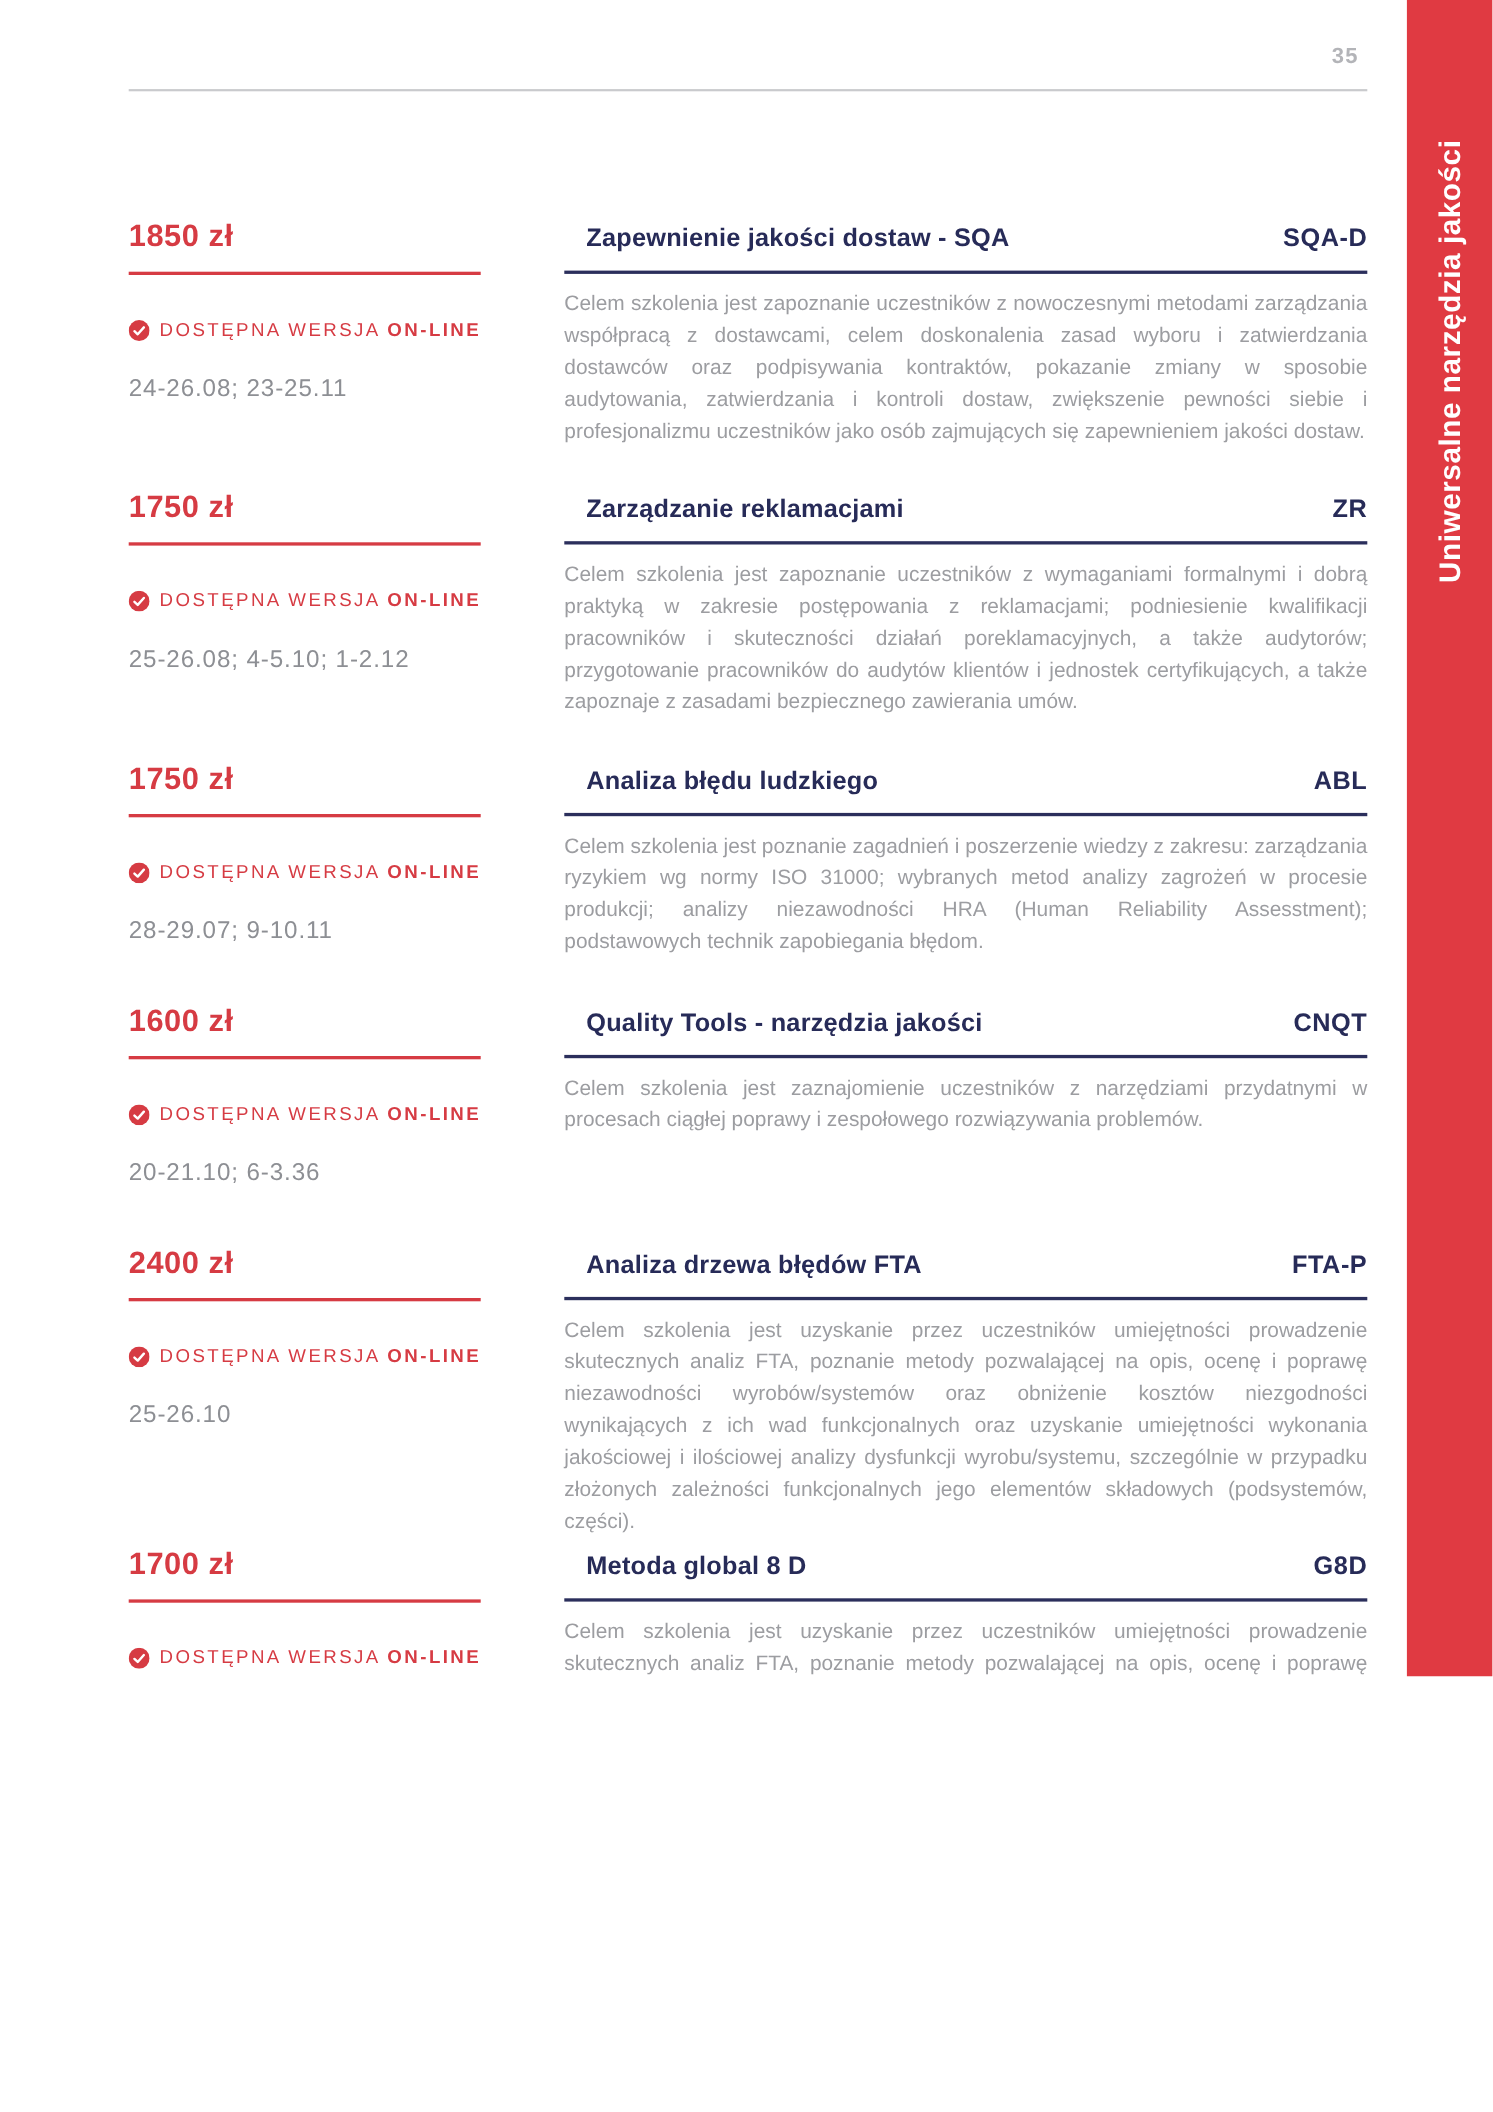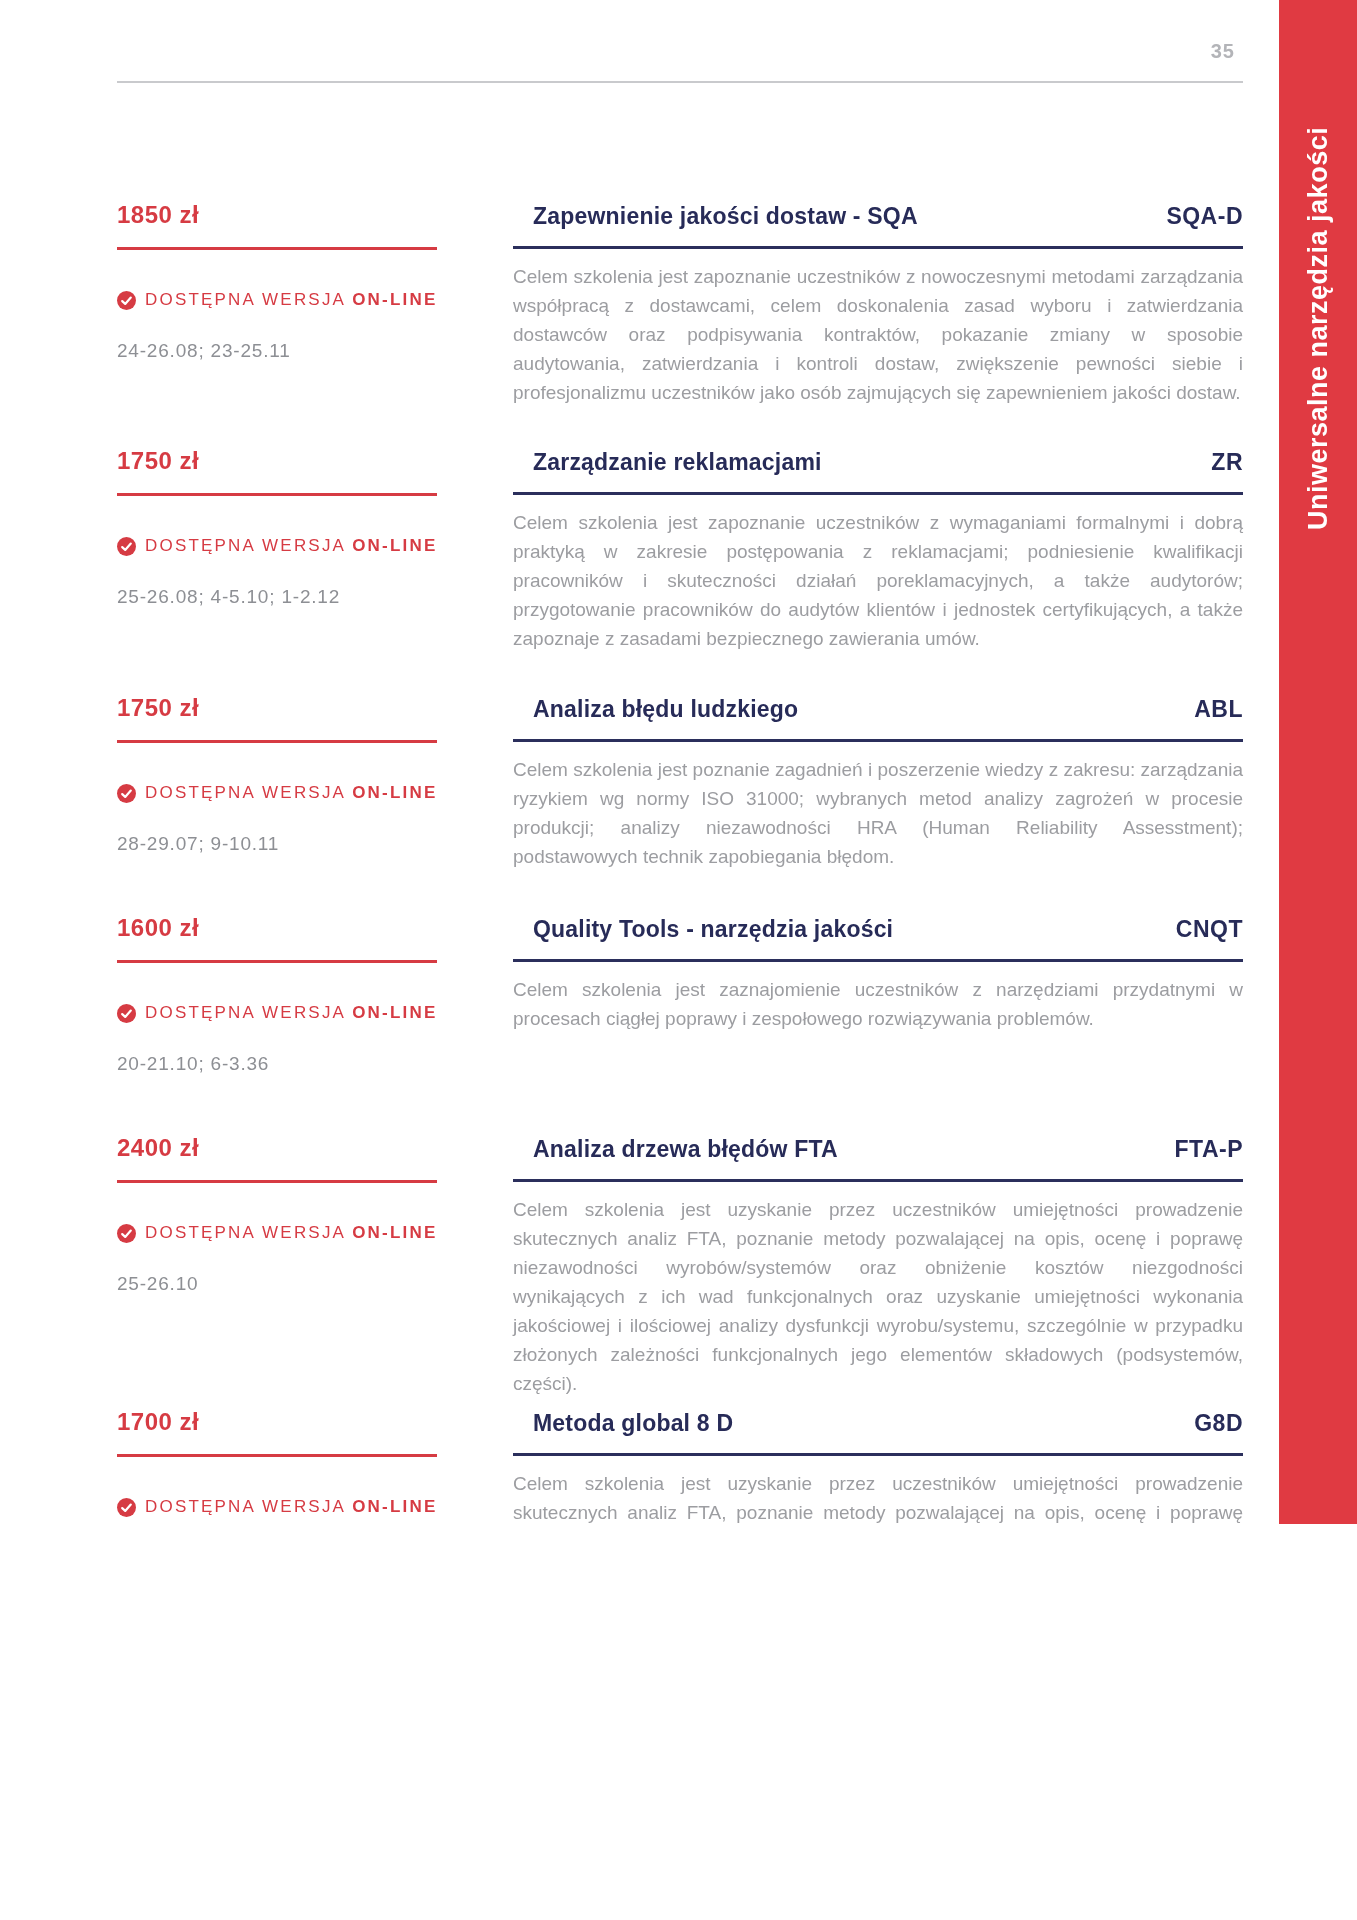--- a/index.html
+++ b/index.html
@@ -18,27 +18,27 @@
 
   
   .page-number{position:absolute;top:40px;right:122px;color:#b3b4b8;font-size:20px;font-weight:bold;letter-spacing:1px;}
   .top-rule{position:absolute;left:117px;top:81px;width:1126px;height:2px;background:#c9cacd;}
 
   
   .entry{position:absolute;left:117px;width:1126px;}
   .leftcol{position:absolute;left:0;top:0;width:320px;}
   .rightcol{position:absolute;left:396px;top:0;width:730px;}
 
-  .price{color:#d63b43;font-size:24px;line-height:24px;font-weight:bold;letter-spacing:0.5px;}
+  .price{color:#d63b43;font-size:28px;line-height:24px;font-weight:bold;letter-spacing:0.5px;}
   .red-rule{margin-top:20px;width:320px;height:3px;background:#d63b43;}
   .availability{margin-top:40px;display:flex;align-items:center;white-space:nowrap;}
   .check{width:19px;height:19px;flex:0 0 19px;margin-right:9px;display:inline-block;}
   .avail-text{color:#d63b43;font-size:17px;letter-spacing:2.2px;text-align:right;}
   .avail-bold{color:#d63b43;font-size:17px;letter-spacing:2.2px;font-weight:bold;margin-left:6px;}
-  .dates{margin-top:30px;color:#8d8f94;font-size:19px;letter-spacing:0.8px;}
+  .dates{margin-top:30px;color:#8d8f94;font-size:22px;letter-spacing:0.8px;}
 
   .title-row{display:flex;justify-content:space-between;align-items:baseline;margin-left:20px;}
   .title{margin:0;color:#272b58;font-size:23px;line-height:26px;font-weight:bold;letter-spacing:0.2px;}
   .code{color:#272b58;font-size:23px;font-weight:bold;letter-spacing:0.5px;}
   .navy-rule{margin-top:16px;width:730px;height:3px;background:#2b2f5c;}
   .desc{margin:13px 0 0 0;color:#9c9da1;font-size:19px;line-height:29px;text-align:justify;}
 
   
   .footer-brand{position:absolute;left:117px;top:1820px;color:#a16207;font-size:20px;font-weight:bold;letter-spacing:1.2px;}
 </style>

